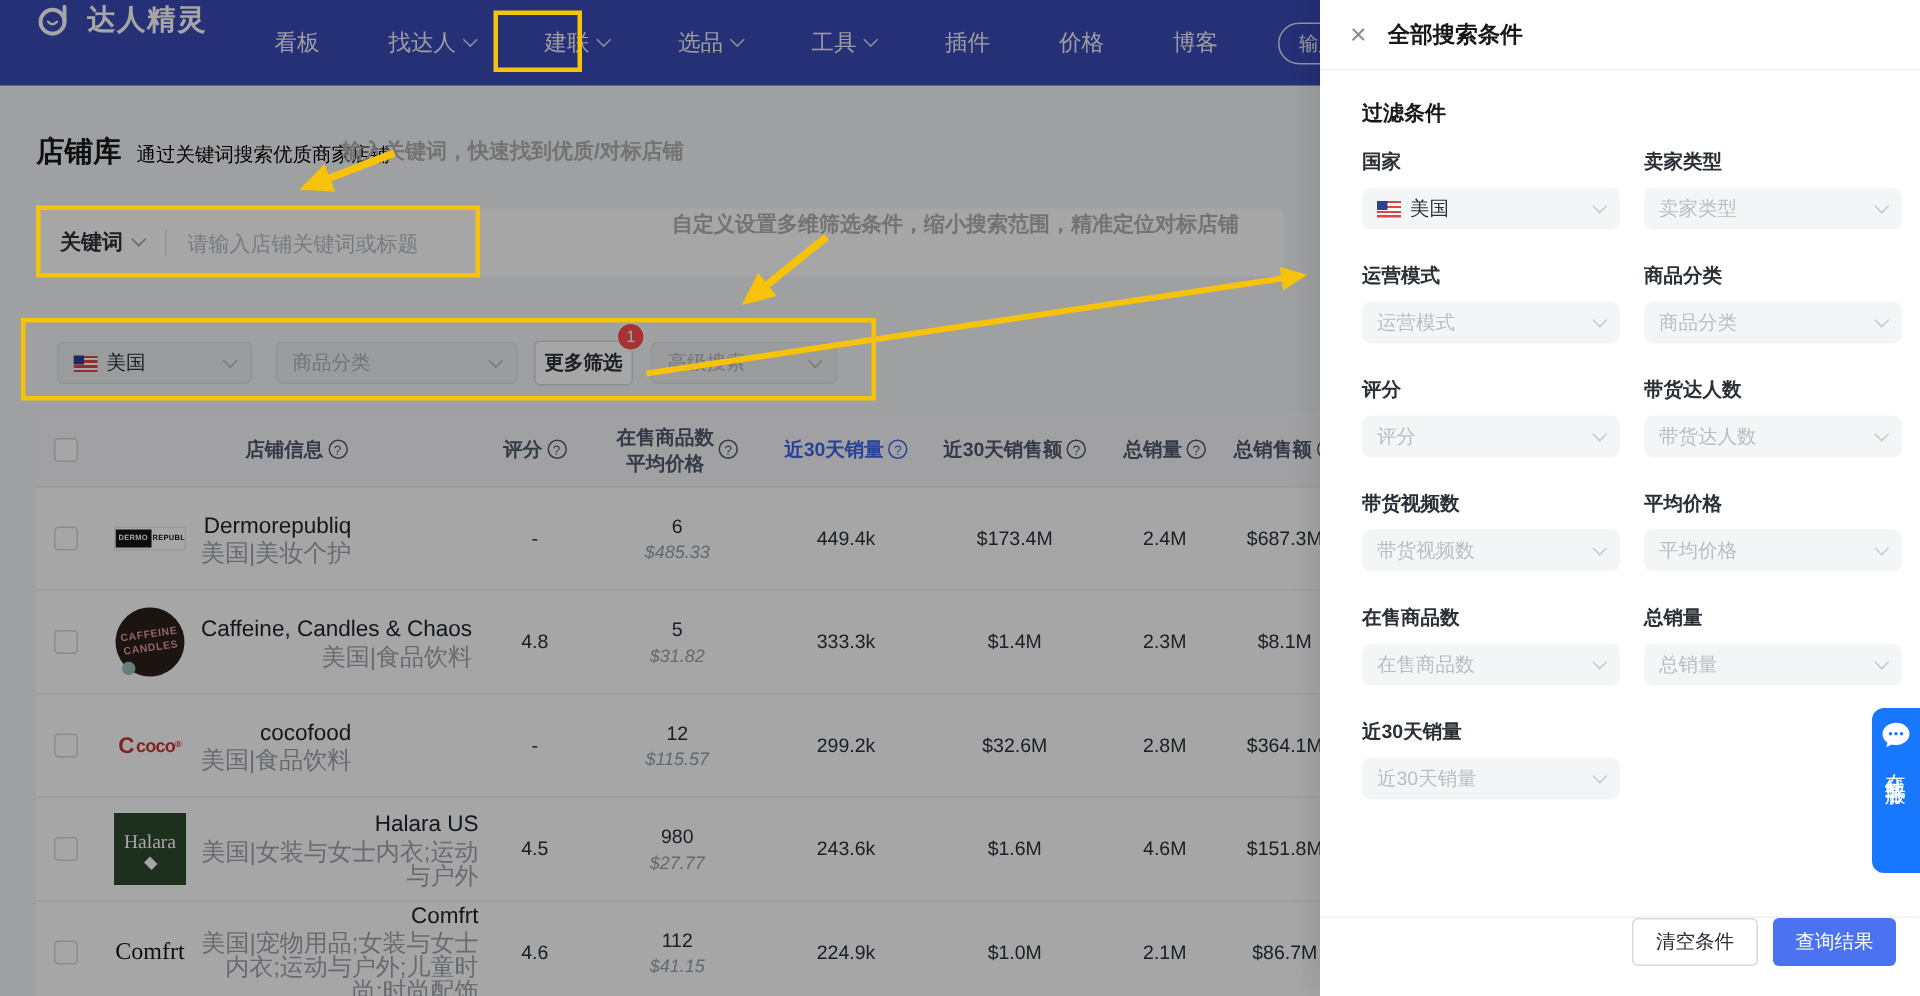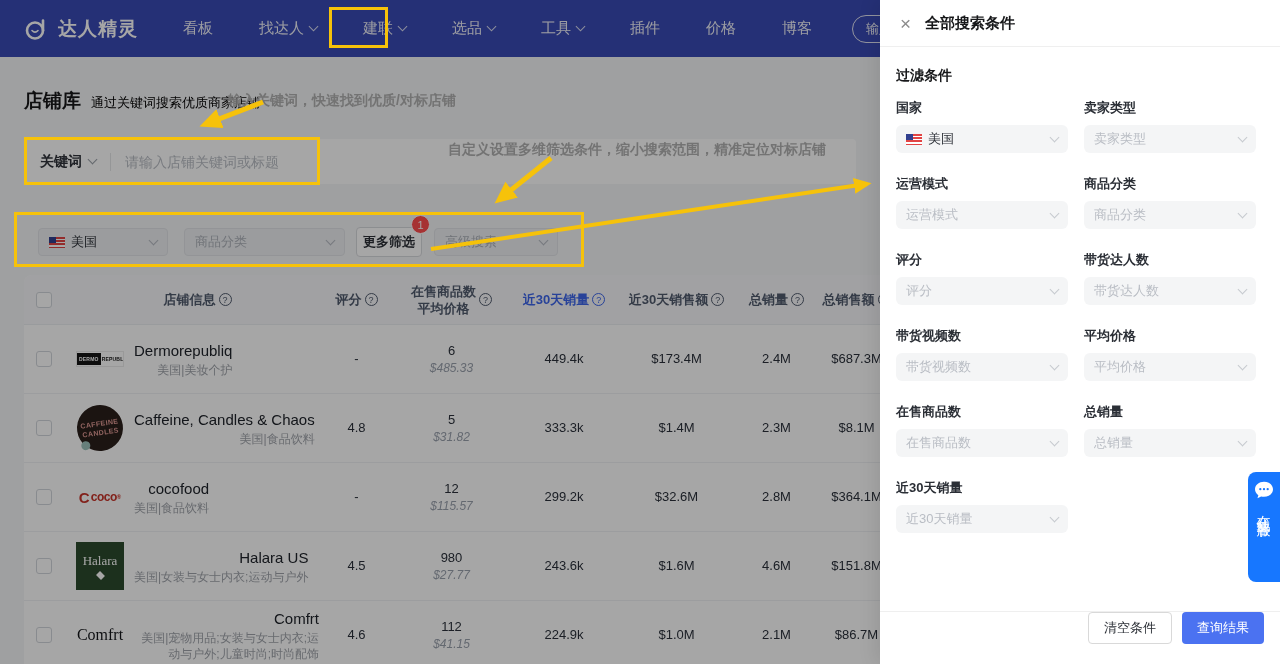--- a/index.html
+++ b/index.html
@@ -1,21 +1,21 @@
 <!DOCTYPE html>
 <html><head>
 <meta charset="utf-8">
 <style>
   * { margin:0; padding:0; box-sizing:border-box; }
   body { background:#e9eaec; font-family:"Liberation Sans","DejaVu Sans",sans-serif; }
   .stage { position:relative; width:1280px; height:664px; overflow:hidden; background:#f5f6f8; }
 
   
   .nav { position:absolute; top:0; left:0; width:1280px; height:57px; background:#3A4AB5;
-         display:flex; align-items:center; padding:0 24px; color:#fff; z-index:1; }
+         display:flex; align-items:flex-start; padding:0 24px; color:#fff; z-index:1; }
   .logo { display:flex; align-items:center; gap:8px; }
   .logo-text { font-size:19px; font-weight:bold; letter-spacing:1px; }
   .nav-items { display:flex; margin-left:22px; }
   .nav-item { display:flex; align-items:center; gap:6px; padding:0 23px; height:57px;
               font-size:15px; color:rgba(255,255,255,.92); cursor:pointer; }
   .chev { width:7px; height:7px; border-right:1.6px solid #999; border-bottom:1.6px solid #999;
           transform:rotate(45deg); margin-top:-4px; flex:none; }
   .nav-item .chev { border-color:rgba(255,255,255,.8); }
   .nav-pill { position:absolute; left:852px; top:15px; width:100px; height:28px;
               border:1px solid rgba(255,255,255,.85); border-radius:14px; display:flex;
@@ -71,21 +71,21 @@
   .hcell { display:flex; align-items:center; justify-content:center; gap:3px; }
   .hstack { display:flex; flex-direction:column; line-height:17px; align-items:center; }
   .active-col { color:#3E66EB; }
   .help { display:inline-flex; width:13px; height:13px; border:1px solid currentColor; border-radius:50%;
           font-size:9px; font-weight:400; align-items:center; justify-content:center; flex:none; }
   .cb { width:16px; height:16px; border:1.5px solid #d2d6dc; border-radius:3px; background:#fff; cursor:pointer; }
   .logo-box { width:48px; min-width:48px; height:48px; margin-right:10px; display:flex;
               align-items:center; justify-content:center; }
   .store-text { min-width:0;text-align:right; }
   .store-name { font-size:15px; color:#20242b; font-weight:500; line-height:19px; }
-  .store-meta { font-size:12px; color:#a0a4ab; line-height:16px; margin-top:2px; }
+  .store-meta { font-size:16px; color:#a0a4ab; line-height:16px; margin-top:2px; }
   .v-main { font-size:13px; color:#2b313b; line-height:18px; }
   .v-sub { font-size:12px; color:#9aa1ad; line-height:17px;font-style:italic; }
 
   
   .logo-derm { width:48px; height:16px; background:#fff; border:1px solid #ececec; display:flex;
                align-items:center; font-size:5px; font-weight:bold; letter-spacing:.2px; overflow:hidden; }
   .ld-left { background:#141414; color:#fff; padding:3px 2px; }
   .ld-right { color:#141414; padding-left:1px; }
   .logo-caffeine { width:46px; height:46px; border-radius:50%; background:#2a1f1b; color:#e09a94;
                    display:flex; flex-direction:column; align-items:center; justify-content:center;
@@ -106,21 +106,21 @@
 
   
   .mask { position:absolute; left:0; top:0; width:880px; height:664px; background:rgba(0,0,0,.35); z-index:40; }
 
   
   .panel { position:absolute; left:880px; top:0; width:400px; height:664px; background:#fff;
            box-shadow:-6px 0 16px rgba(0,0,0,.08); z-index:50; }
   .panel-header { height:47px; display:flex; align-items:center; padding:0 20px; border-bottom:1px solid #efefef; }
   .panel-close { font-size:19px; color:#8c8c8c; margin-right:14px; cursor:pointer; line-height:1; }
   .panel-title { font-size:15px; font-weight:bold; color:#17181a; }
-  .panel-body { padding:0 16px; }
+  .panel-body { padding:0 28px; }
   .section-title { font-size:14px; font-weight:bold; color:#17181a; margin-top:20px; }
   .fields { display:grid; grid-template-columns:172px 172px; column-gap:16px; row-gap:10px; margin-top:2px; }
   .field-label { font-size:13px; color:#2b2f36; font-weight:600; margin:12px 0 8px; }
   .pselect { height:28px; background:#f4f5f6; border-radius:6px; display:flex; align-items:center;
              justify-content:space-between; padding:0 10px; font-size:13px; color:#b9bdc4; cursor:pointer; }
   .pselect .chev { border-color:#c6cacf; }
   .pselect.filled { color:#2b2f36; }
   .panel-footer { position:absolute; bottom:0; left:0; right:0; height:53px; border-top:1px solid #efefef;
                   background:#fff; display:flex; align-items:flex-start; justify-content:flex-end;
                   gap:10px; padding:0 16px; }

